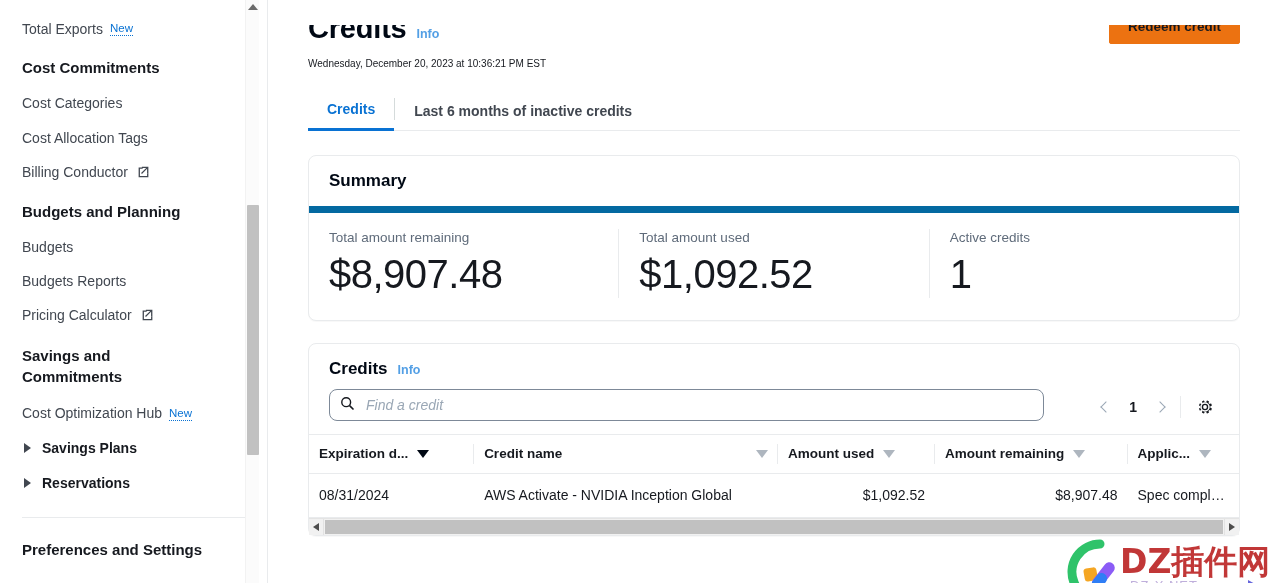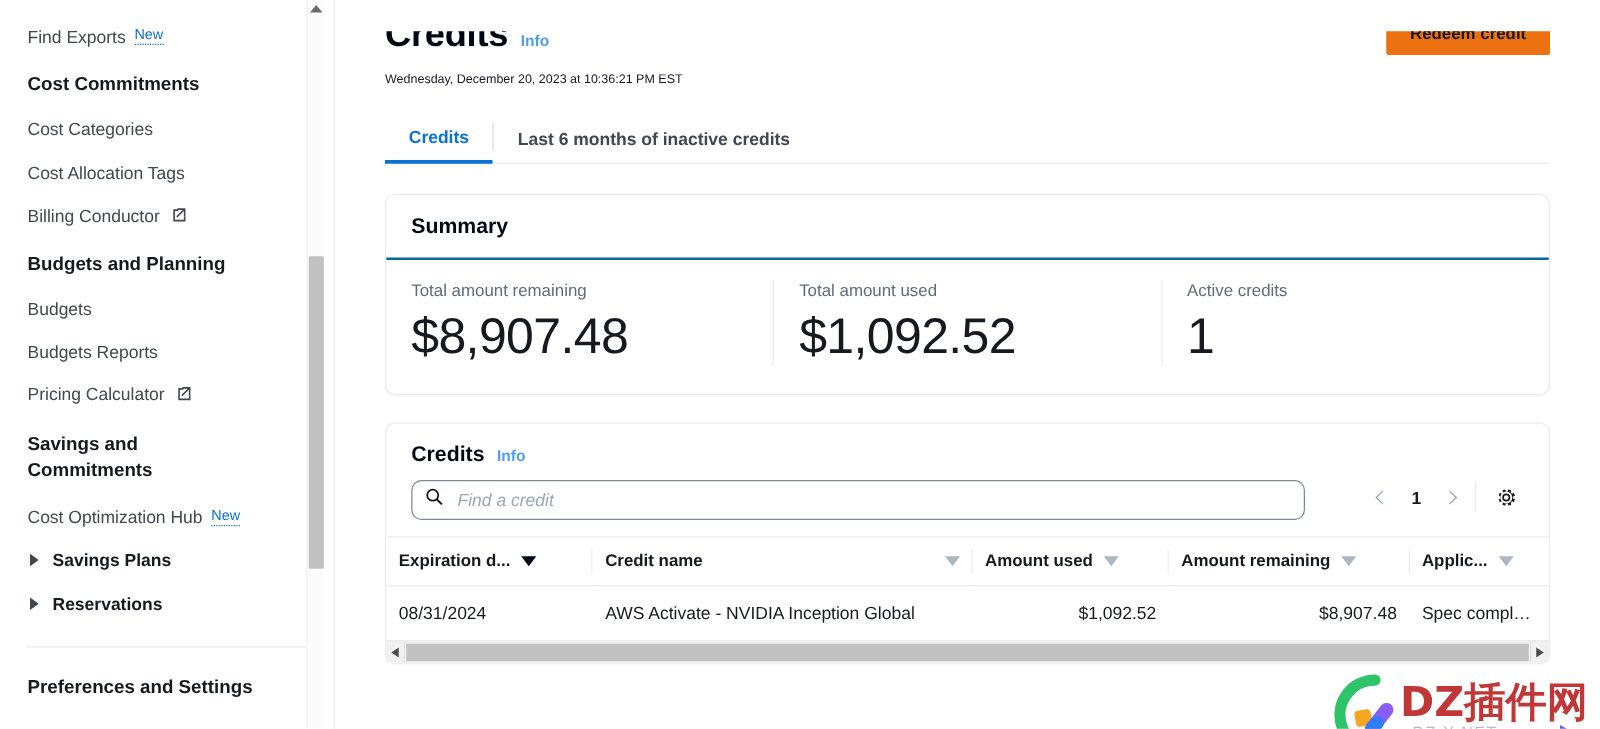--- a/index.html
+++ b/index.html
@@ -131,37 +131,37 @@
   .tab.active { color: #0972d3; border-bottom: 3px solid #0972d3; margin-bottom: -1px; }
   .tab-sep { width: 1px; height: 22px; background: #d5dbdb; margin-bottom: 10px; }
 
   .card {
     border: 1px solid #e9ebed; border-radius: 8px;
     background: #ffffff; margin-top: 24px;
     box-shadow: 0 1px 1px rgba(0,0,0,0.03);
   }
   .card-head {
     padding: 15px 20px 15px 20px;
-    border-bottom: 2px solid #0369a1;
+    border-bottom: 7px solid #0369a1;
     display: flex; align-items: baseline;
   }
   .card-title { font-size: 17px; font-weight: bold; color: #000814; }
   .card-head .info-link { margin-left: 10px; }
 
   .summary-body { display: flex; padding: 16px 0 22px 0; }
   .summary-col { flex: 1 1 0; padding: 0 20px; position: relative; }
   .summary-col + .summary-col { border-left: 1px solid #e9ebed; }
   .summary-label { font-size: 13.5px; color: #5f6b7a; line-height: 17px; }
   .summary-value {
     font-size: 40px; color: #16191f; line-height: 48px;
     margin-top: 4px; font-weight: 400; letter-spacing: -0.5px;
   }
 
   
-  .table-toolbar { display: flex; align-items: flex-start; padding: 0 20px 13px 20px; }
+  .table-toolbar { display: flex; align-items: flex-end; padding: 0 20px 13px 20px; }
   .search-box {
     flex: 1 1 auto; position: relative;
     border: 1px solid #7d8998; border-radius: 8px;
     background: #fff; height: 32px;
     display: flex; align-items: center; padding: 0 10px;
     max-width: 715px;
   }
   .search-icon { flex: 0 0 auto; margin-right: 9px; }
   .search-input {
     border: none; outline: none; background: transparent;
@@ -267,21 +267,21 @@
 </style>
 </head>
 <body>
 
 <div id="app">
 
   <nav class="sidebar">
     <div class="side-inner">
 
       <a class="nav-link">
-        <span class="lbl">Find Exports</span><span class="badge-new">New</span>
+        <span class="lbl">Total Exports</span><span class="badge-new">New</span>
       </a>
 
       <div class="nav-head">Cost Commitments</div>
 
       <a class="nav-link">
         <span class="lbl">Cost Categories</span>
       </a>
 
       <a class="nav-link">
         <span class="lbl">Cost Allocation Tags</span>

